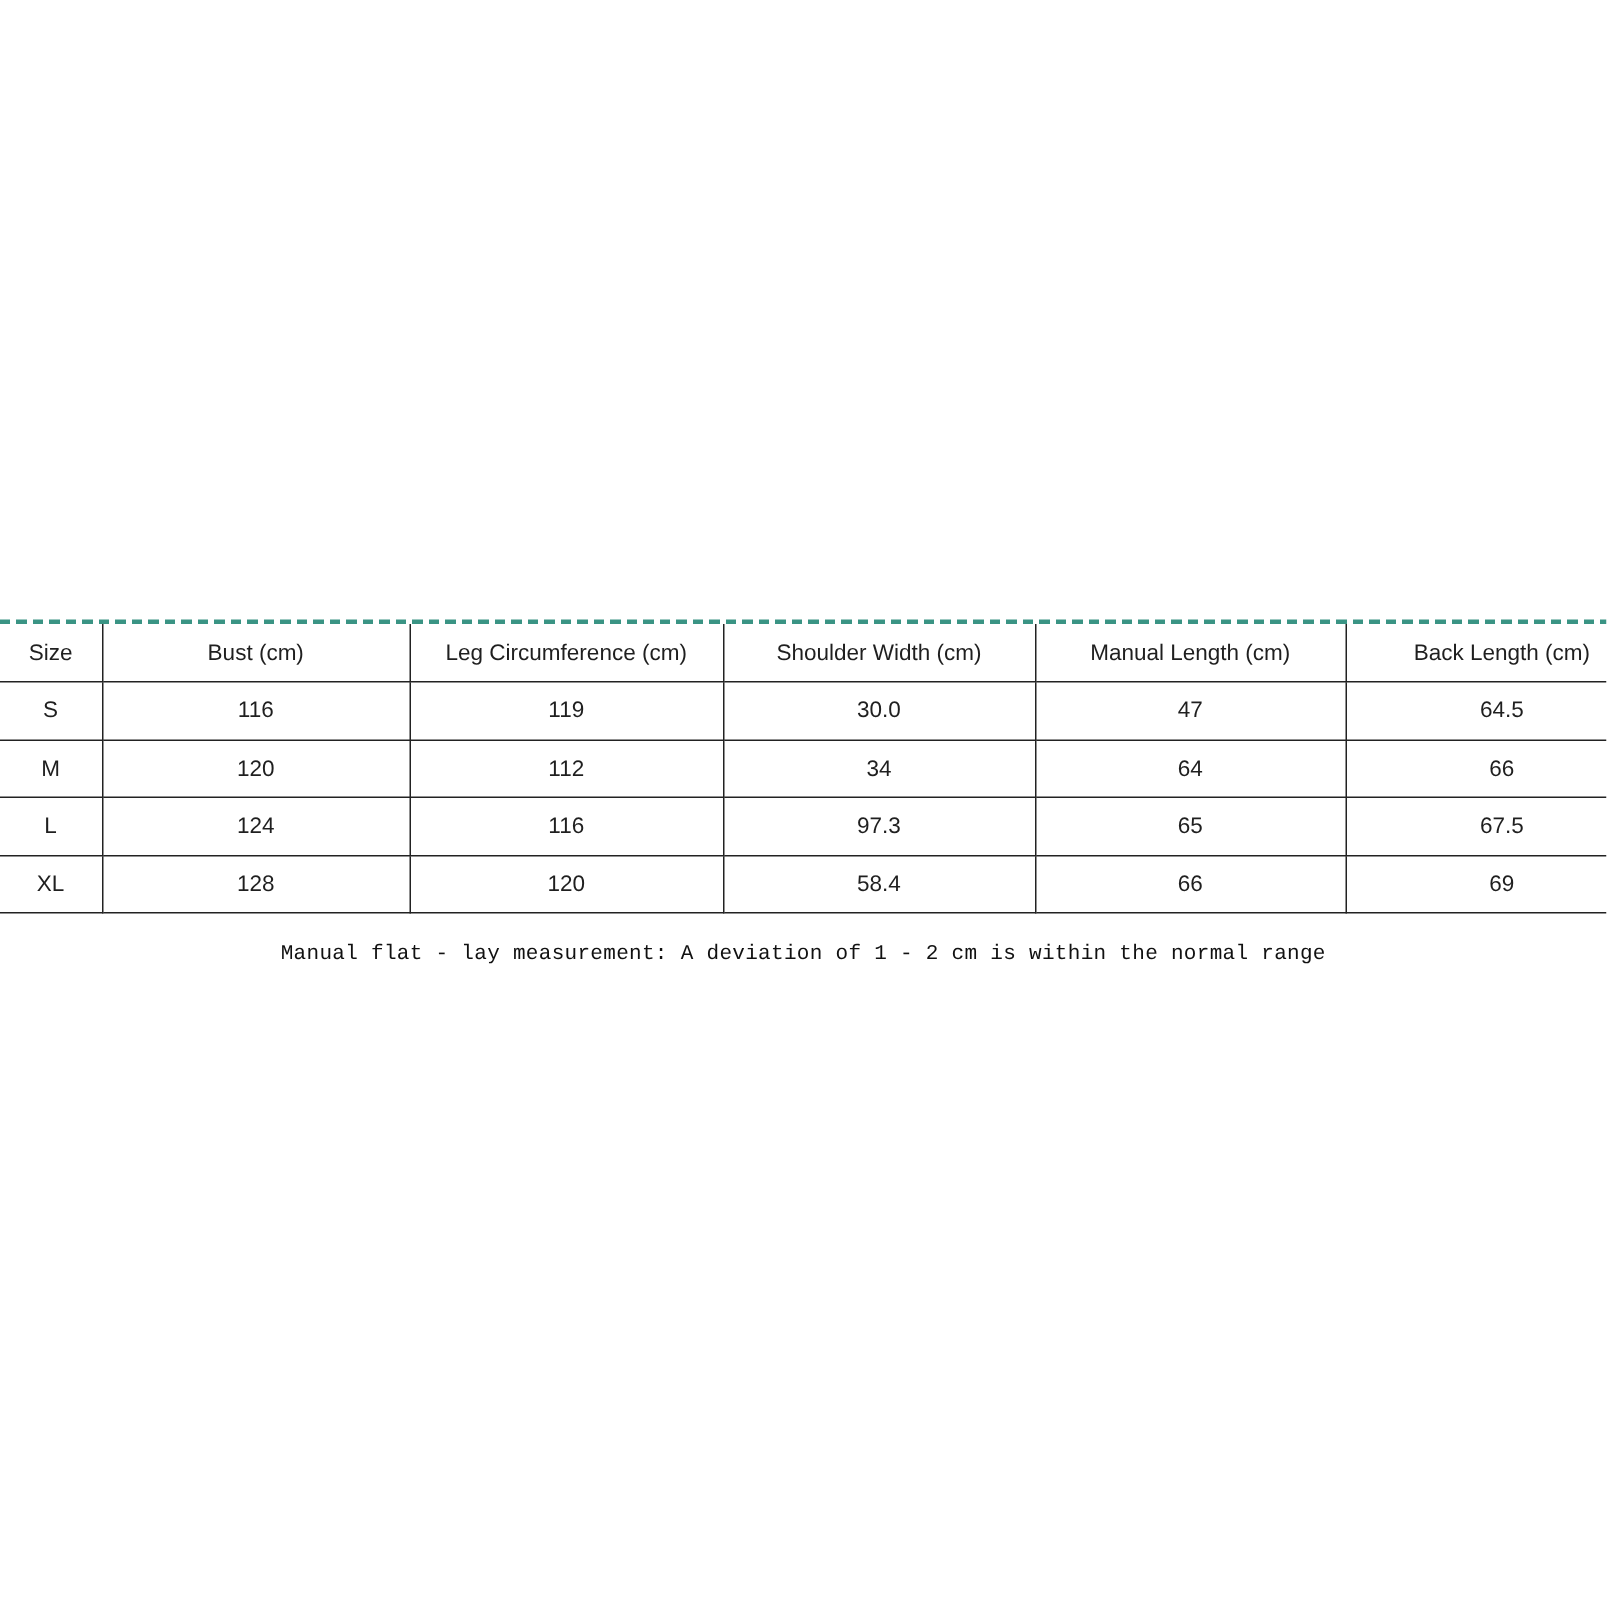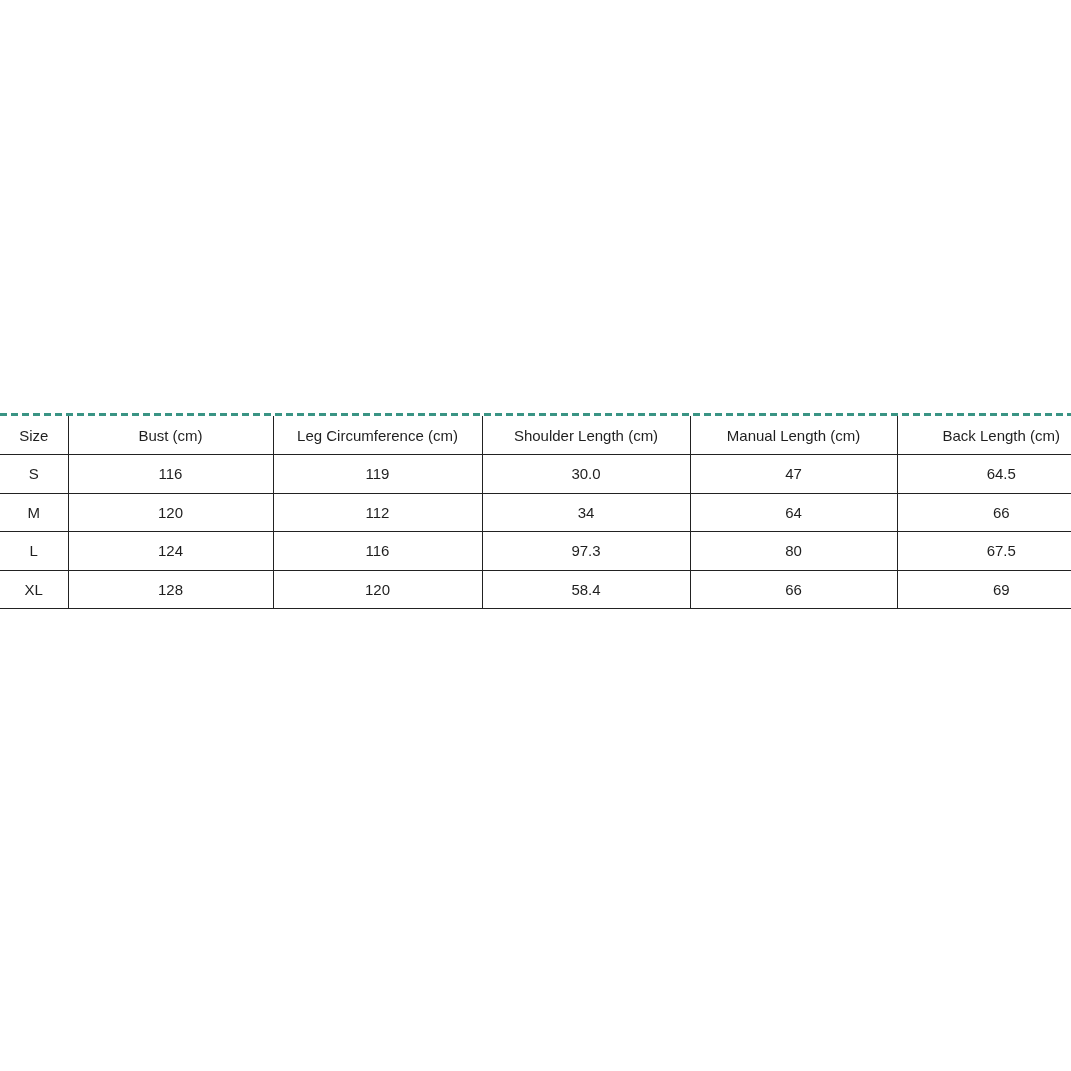--- a/index.html
+++ b/index.html
@@ -94,21 +94,21 @@
         <col style="width:209px">
         <col style="width:208px">
         <col style="width:207px">
         <col style="width:208px">
       </colgroup>
       <thead>
         <tr>
           <th>Size</th>
           <th>Bust (cm)</th>
           <th>Leg Circumference (cm)</th>
-          <th>Shoulder Length (cm)</th>
+          <th>Shoulder Width (cm)</th>
           <th>Manual Length (cm)</th>
           <th>Back Length (cm)</th>
         </tr>
       </thead>
       <tbody>
         <tr>
           <td>S</td>
           <td>116</td>
           <td>119</td>
           <td>30.0</td>
@@ -121,29 +121,30 @@
           <td>112</td>
           <td>34</td>
           <td>64</td>
           <td>66</td>
         </tr>
         <tr>
           <td>L</td>
           <td>124</td>
           <td>116</td>
           <td>97.3</td>
-          <td>80</td>
+          <td>65</td>
           <td>67.5</td>
         </tr>
         <tr>
           <td>XL</td>
           <td>128</td>
           <td>120</td>
           <td>58.4</td>
           <td>66</td>
           <td>69</td>
         </tr>
       </tbody>
     </table>
   </div>
 
+  <div class="note">Manual flat - lay measurement: A deviation of 1 - 2 cm is within the normal range</div>
 
 </div>
 
 </body></html>

